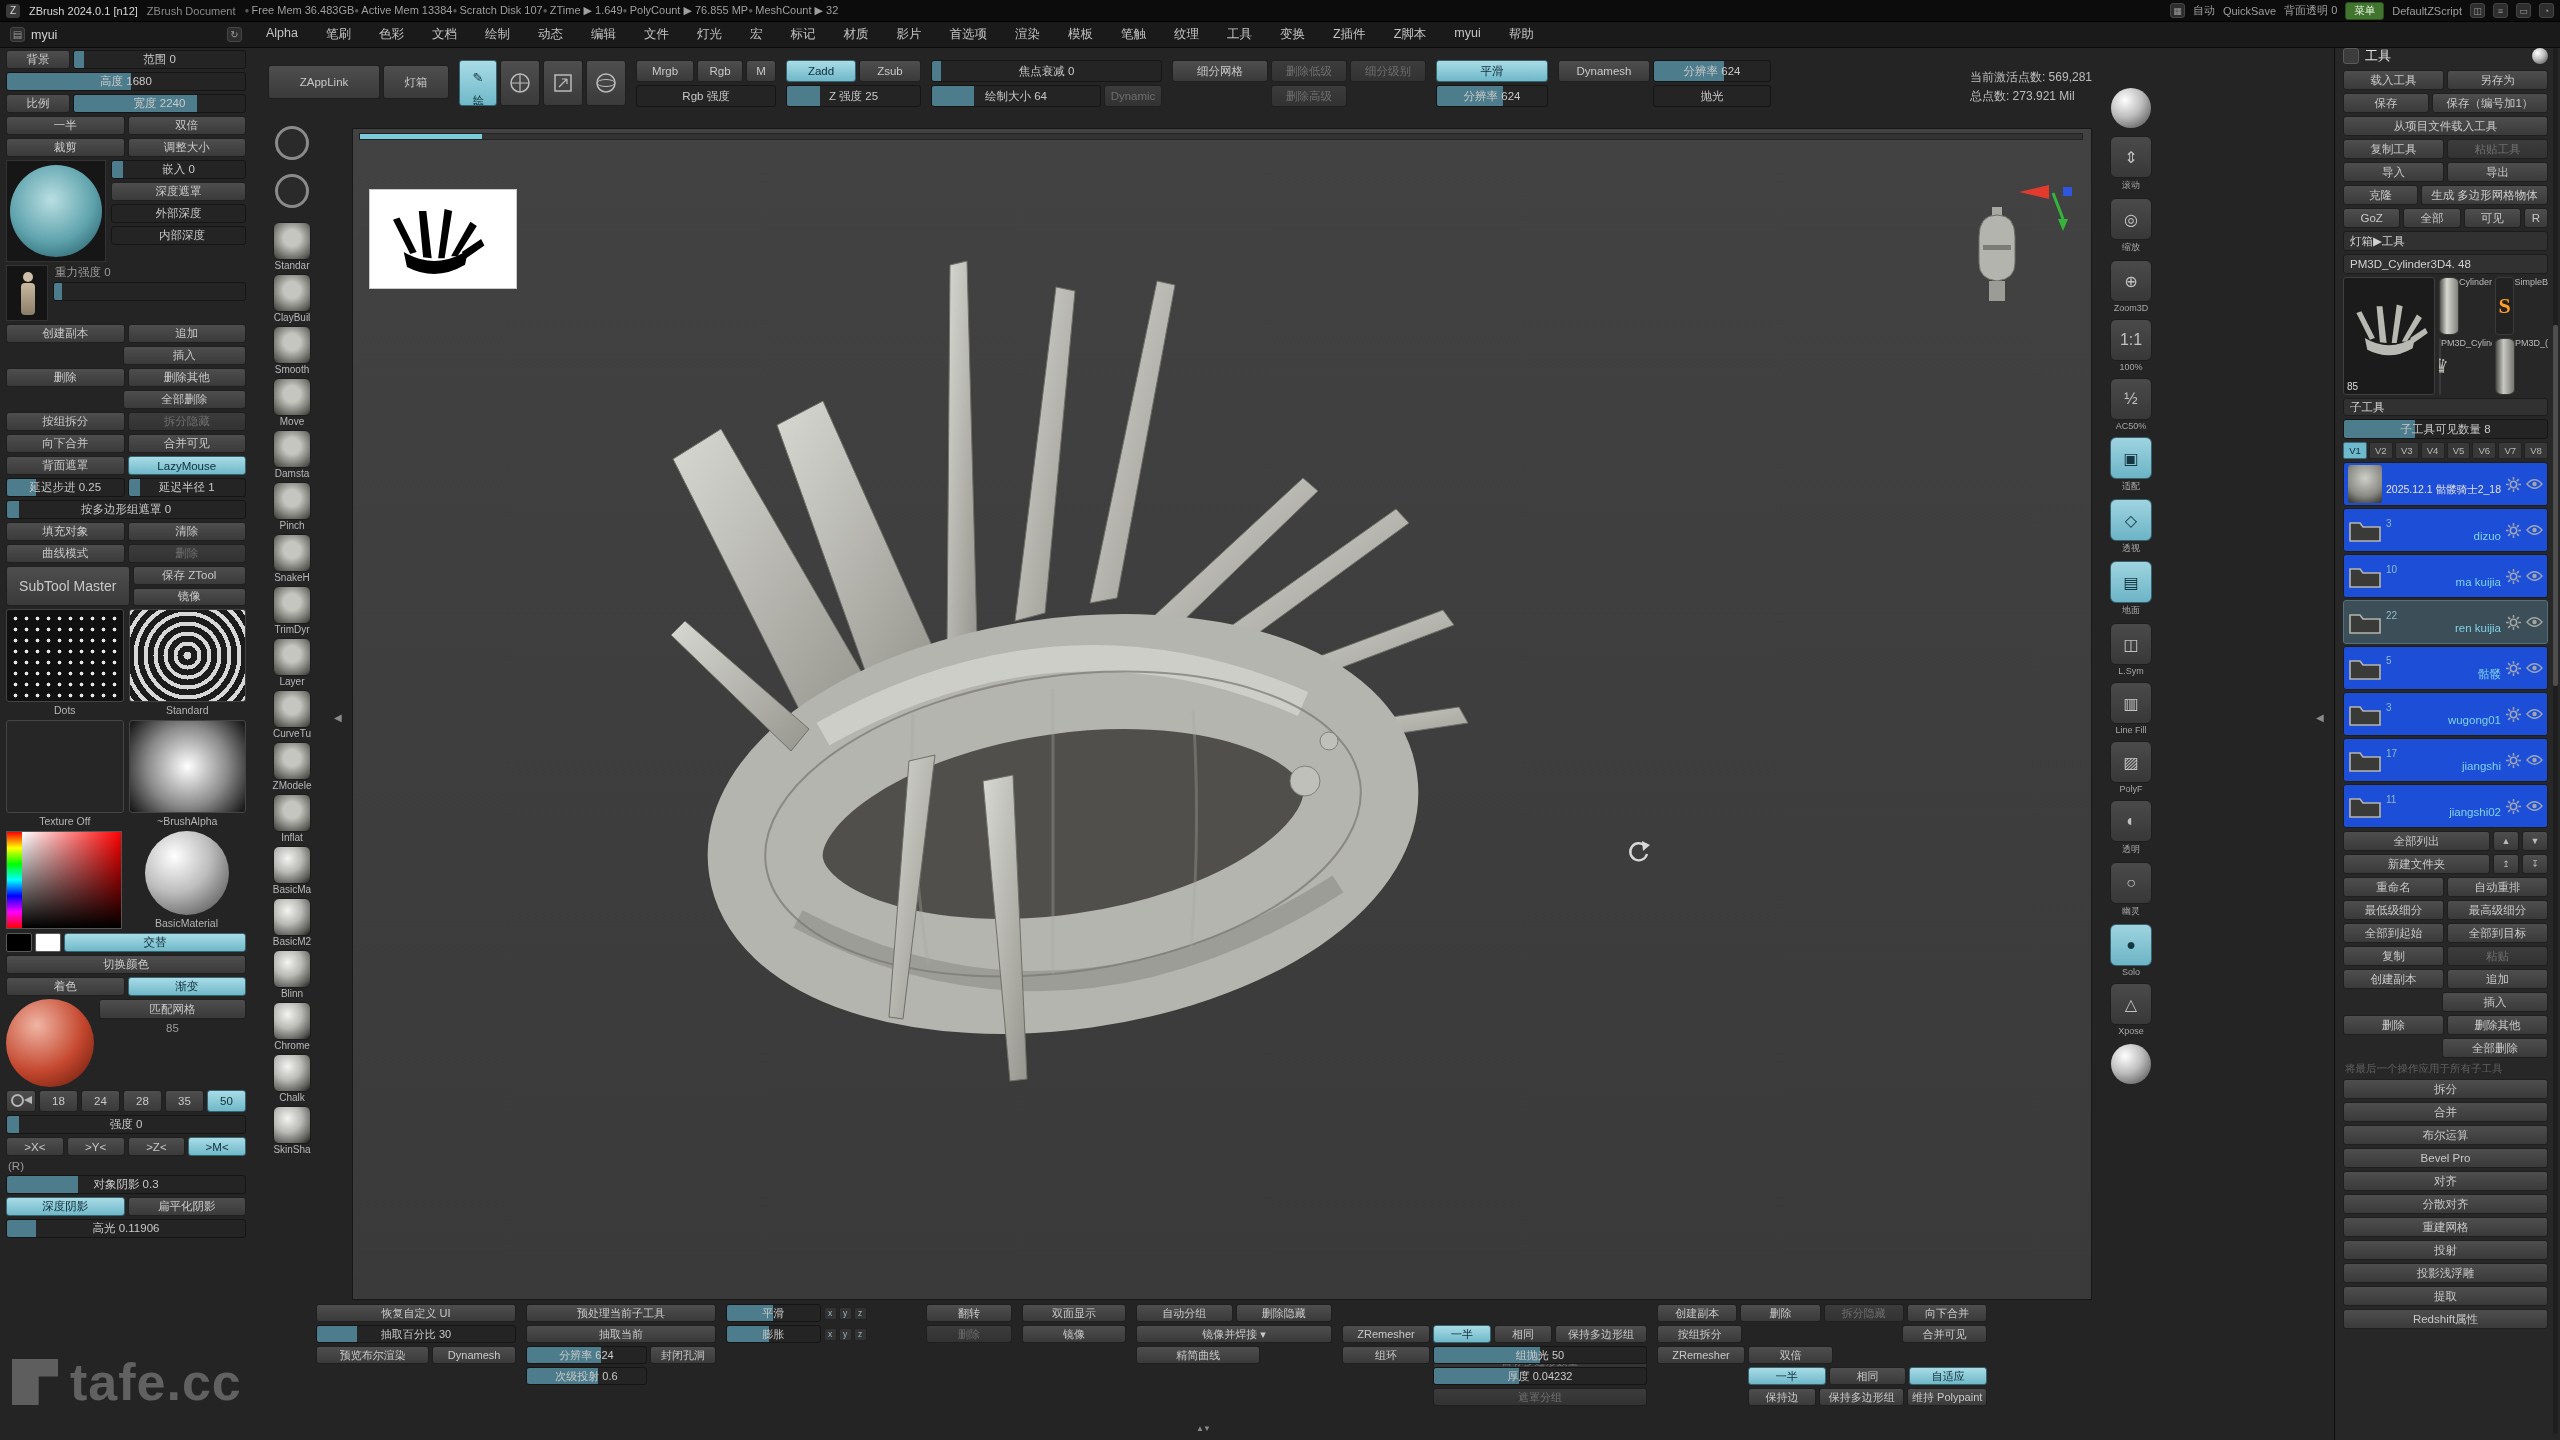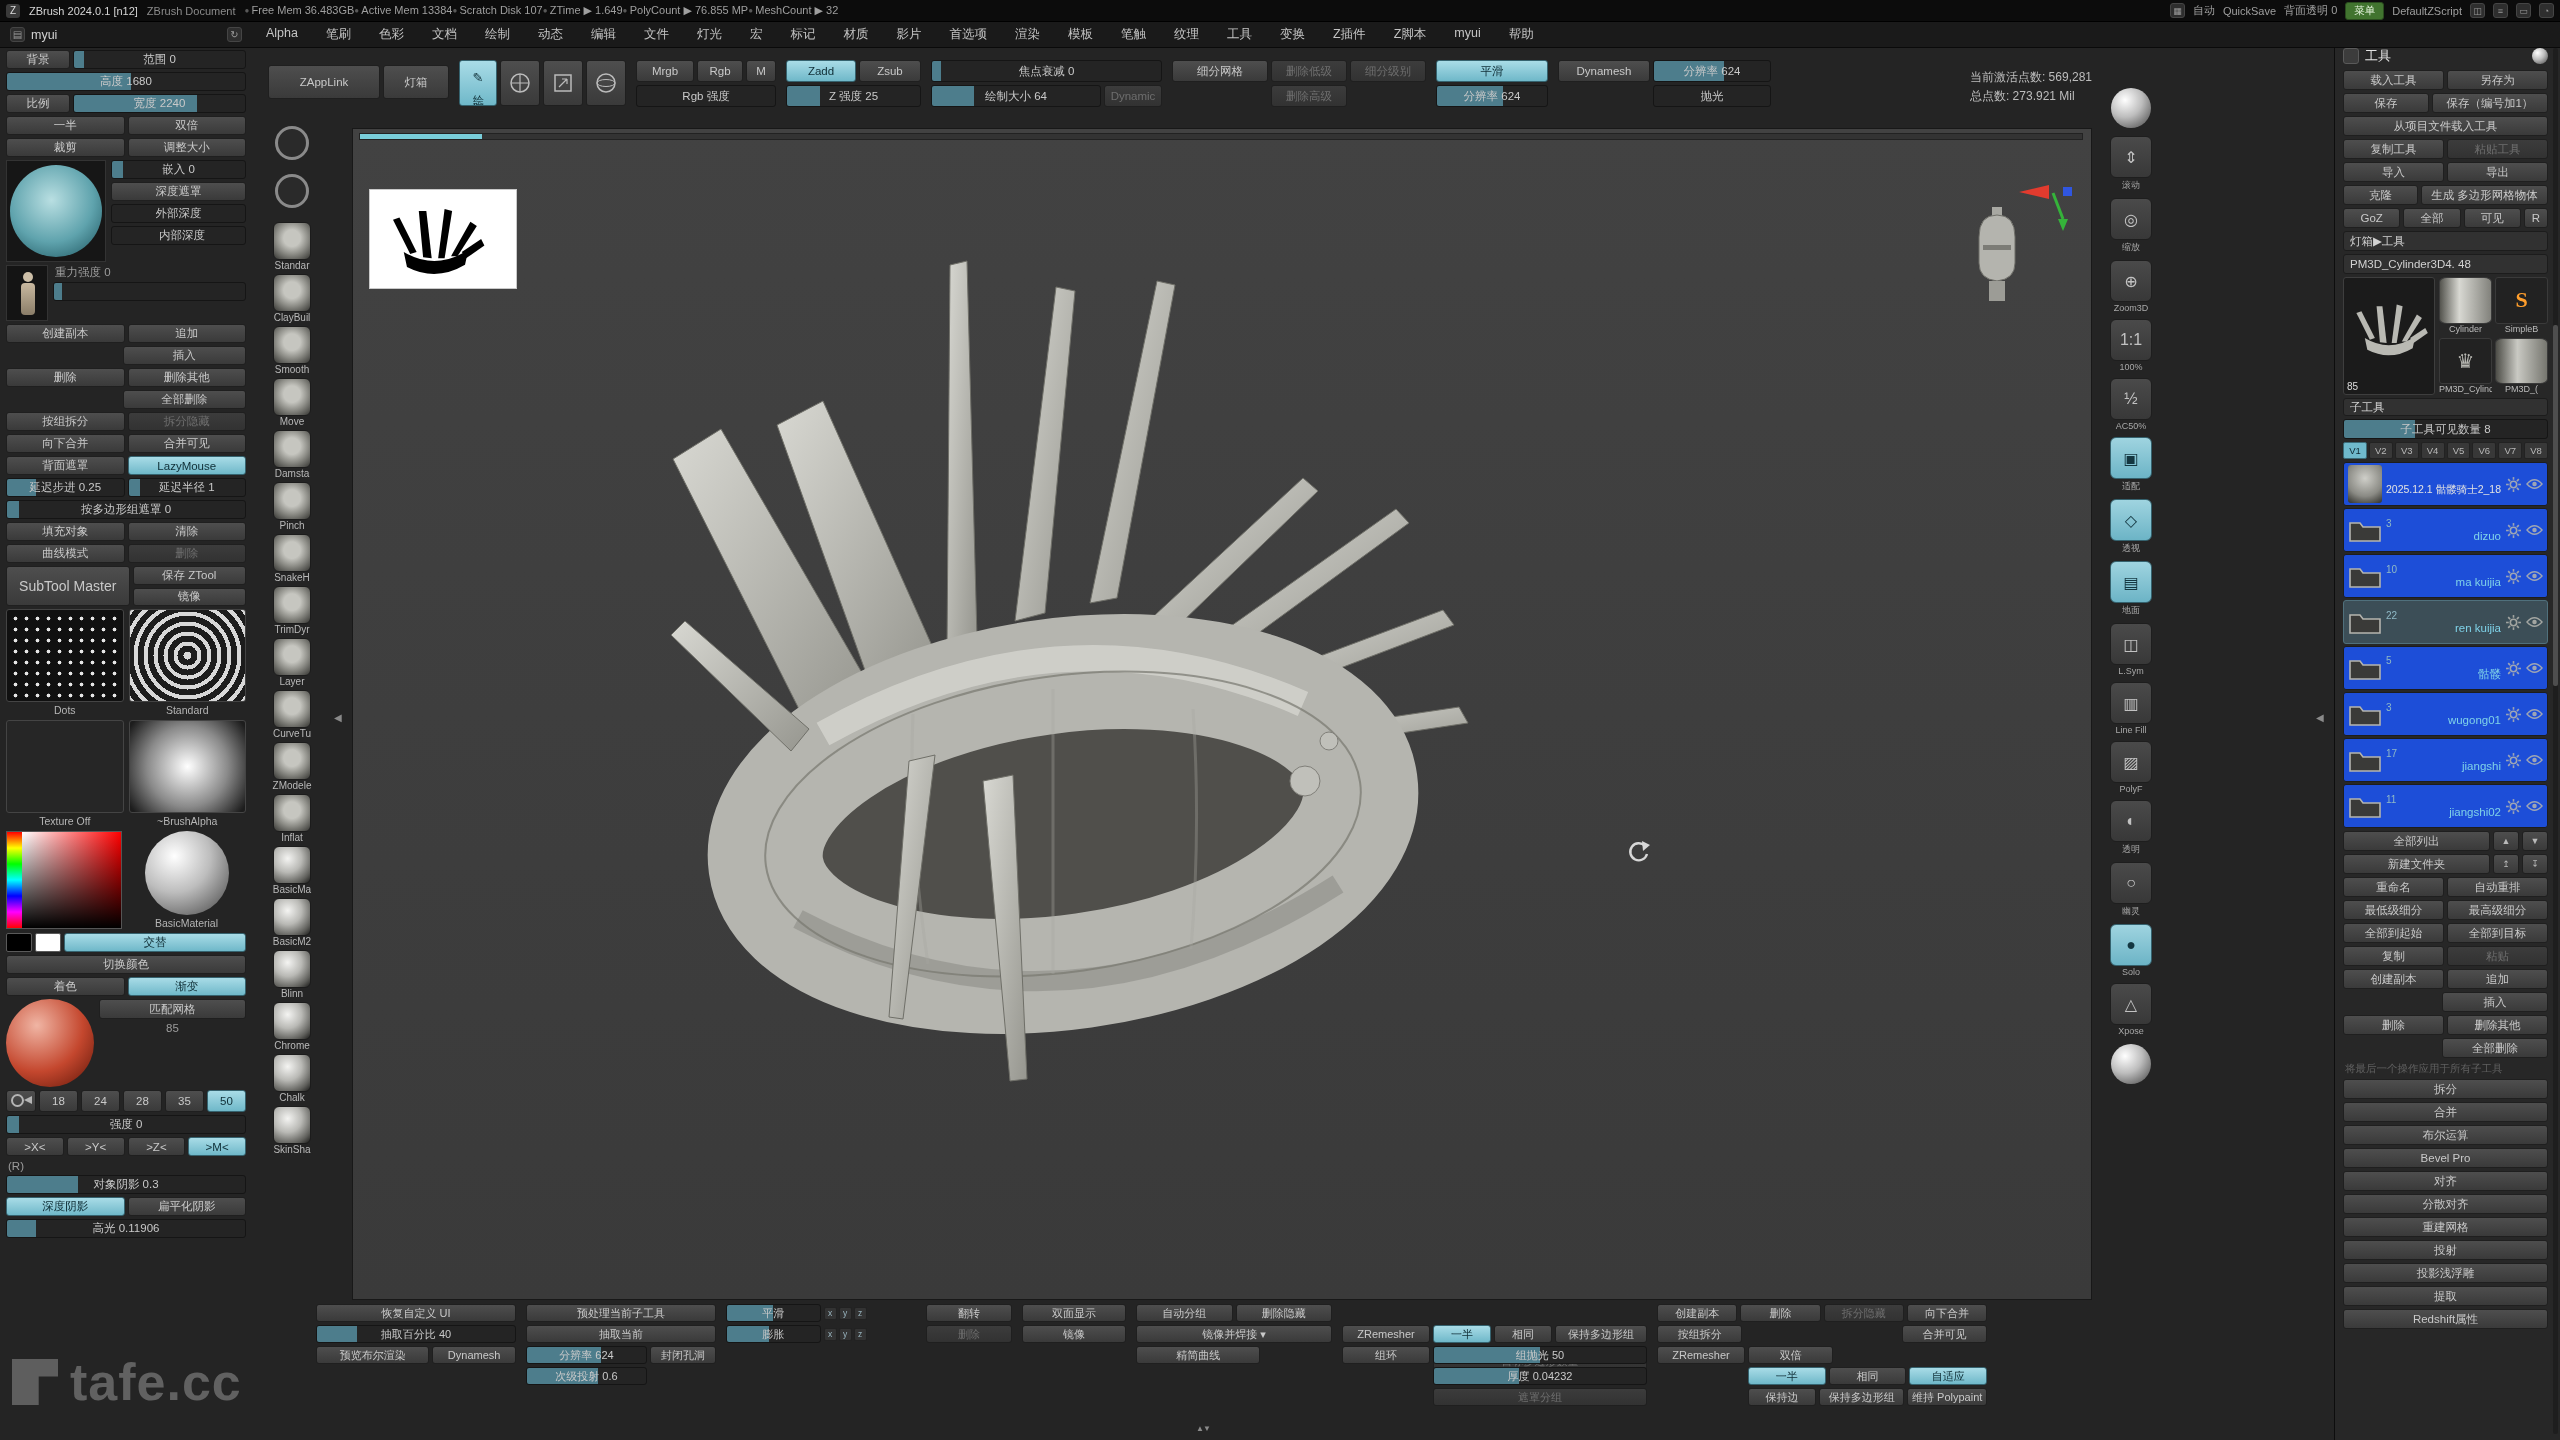--- a/index.html
+++ b/index.html
@@ -123,21 +123,21 @@
 #righttray .row{height:20px}
 #tray-top{display:flex;align-items:center;gap:6px;height:17px;flex:none;color:#c9c9c9;font-size:11.5px;justify-content:flex-end}
 #tool-header{display:flex;align-items:center;gap:6px;height:22px;flex:none;color:#e4e4e4;font-size:13px}
 .tool-ico{width:16px;height:16px;background:#3c3c3c;border:1px solid #5a5a5a;border-radius:3px;flex:none}
 .sphere.mini{width:16px;height:16px;margin-left:auto}
 #toolthumbs{display:flex;gap:4px;height:118px;flex:none}
 .bigthumb{width:92px;background:#1b1b1b;border:1px solid #3e3e3e;position:relative;border-radius:3px;flex:none}
 .bigthumb svg{position:absolute;left:4px;top:14px;color:#b9b9b3}
 .badge{position:absolute;left:3px;bottom:2px;font-size:10px;color:#ddd}
 .smallthumbs{flex:1;display:grid;grid-template-columns:1fr 1fr;grid-auto-rows:1fr;gap:3px}
-.sthumb{display:flex;flex-direction:column;overflow:hidden}
+.sthumb{display:flex;flex-direction:row;overflow:hidden}
 .sthumb-img{flex:1;background:#222;border:1px solid #3a3a3a;border-radius:3px;position:relative}
 .sthumb.cyl .sthumb-img{background:linear-gradient(90deg,#55554f,#d8d8d2 38%,#82827c);border-radius:8px/5px}
 .sthumb.cyl2 .sthumb-img{background:linear-gradient(90deg,#4e4e48,#c9c9c3 42%,#76766f);border-radius:8px/5px}
 .sthumb.slogo .sthumb-img::after{content:"S";position:absolute;inset:0;display:flex;align-items:center;justify-content:center;color:#ff9e2c;font-size:22px;font-weight:bold;font-family:"Liberation Serif","DejaVu Serif",serif}
 .sthumb.crown2 .sthumb-img::after{content:"♛";position:absolute;inset:0;display:flex;align-items:center;justify-content:center;color:#b9b9b3;font-size:20px}
 .sthumb-label{font-size:9px;color:#bbb;text-align:center;height:11px;white-space:nowrap;overflow:hidden}
 #vtabs{display:flex;gap:2px;height:17px;flex:none}
 .vtab{flex:1;background:#383838;border:1px solid #222;border-radius:2px;color:#b9b9b9;font-size:9.5px;display:flex;align-items:center;justify-content:center}
 .vtab.on{background:#6fb9cc;color:#0f2730;border-color:#3a6a77}
 #subtool-list{display:flex;flex-direction:column;gap:2px;flex:none}
@@ -1314,21 +1314,21 @@
   </div>
 
   <div id="bottombar">
       <div class="bcol" style="width: 200px;">
         <div class="row">
           <div class="btn" style="flex: 1 1 0%;">恢复自定义 UI</div>
         </div>
         <div class="row">
           <div class="sld" style="flex: 1 1 0%;">
             <i style="width: 20%;"></i>
-            <span>抽取百分比 40</span>
+            <span>抽取百分比 30</span>
           </div>
         </div>
         <div class="row">
           <div class="btn" style="flex: 1.4 1 0%;">预览布尔渲染</div>
           <div class="btn" style="flex: 1 1 0%;">Dynamesh</div>
         </div>
       </div>
       <div class="bcol" style="width: 190px;">
         <div class="row">
           <div class="btn" style="flex: 1 1 0%;">预处理当前子工具</div>

